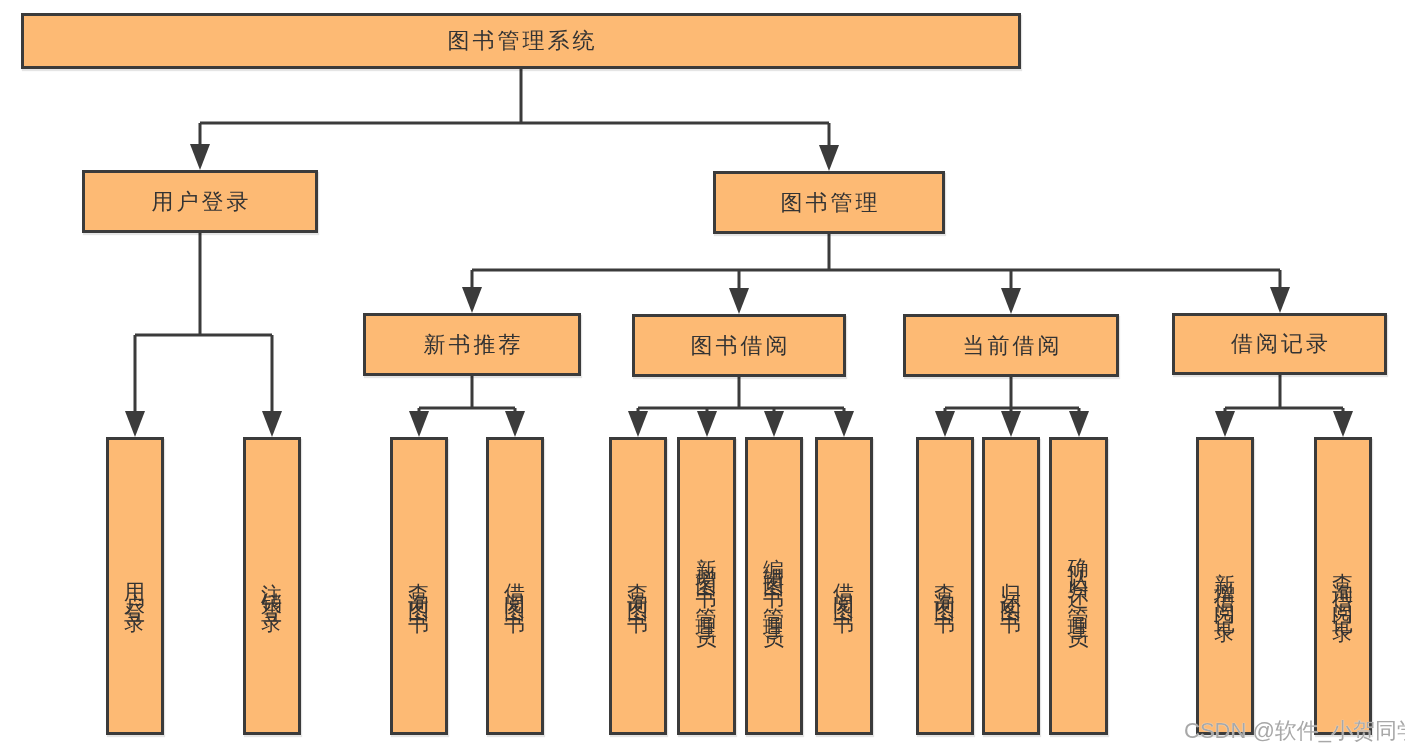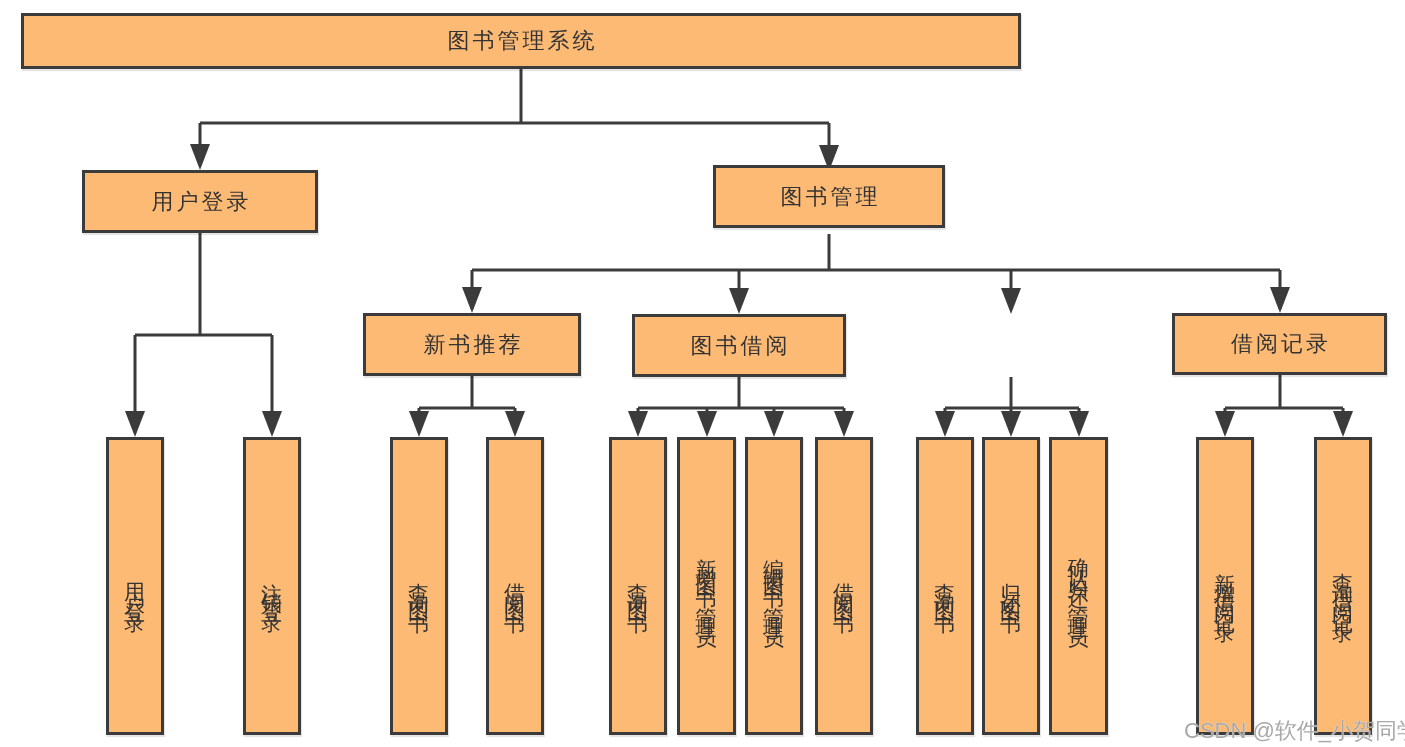--- a/index.html
+++ b/index.html
@@ -112,29 +112,32 @@
     </g>
   </svg>
 
   <div class="node hbox" style="left:21px; top:13px; width:1000px; height:56px;">
     <span>图书管理系统</span>
   </div>
 
   <div class="node hbox" style="left:82px; top:170px; width:236px; height:63px;">
     <span>用户登录</span>
   </div>
-  <div class="node hbox" style="left:713px; top:165px; width:232px; height:63px;">
+  <div class="node hbox" style="left:713px; top:171px; width:232px; height:63px;">
     <span>图书管理</span>
   </div>
 
   <div class="node hbox" style="left:363px; top:313px; width:218px; height:63px;">
     <span>新书推荐</span>
   </div>
   <div class="node hbox" style="left:632px; top:314px; width:214px; height:63px;">
     <span>图书借阅</span>
+  </div>
+  <div class="node hbox" style="left:903px; top:314px; width:216px; height:63px;">
+    <span>当前借阅</span>
   </div>
   <div class="node hbox" style="left:1172px; top:313px; width:215px; height:62px;justify-content:center;">
     <span>借阅记录</span>
   </div>
 
   <div class="node vbox" style="left:106px; top:437px; width:58px; height:298px;">
     <span>用户登录</span>
   </div>
   <div class="node vbox" style="left:243px; top:437px; width:58px; height:298px;">
     <span>注销登录</span>

